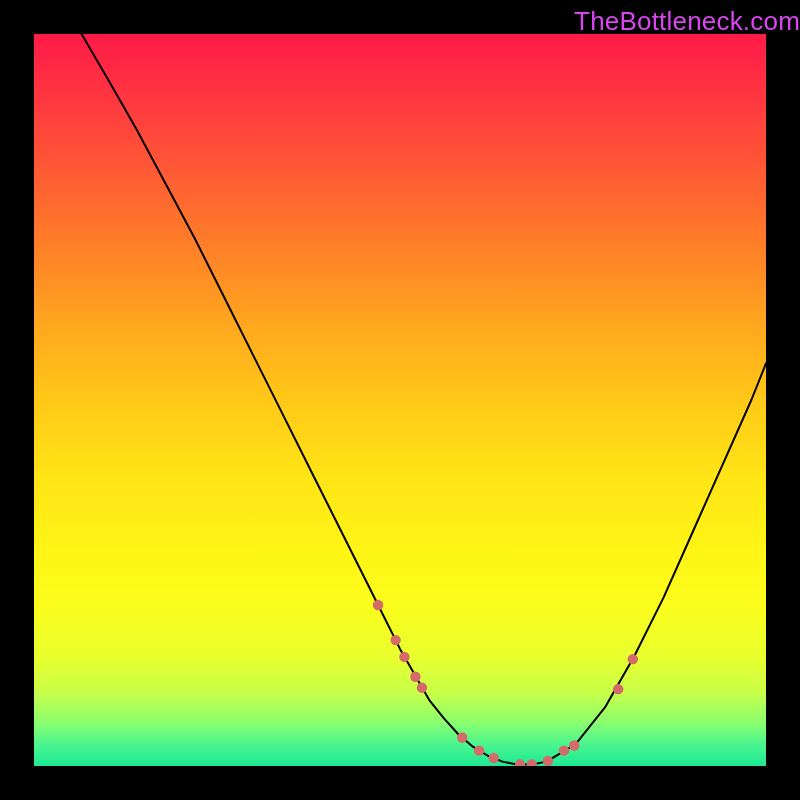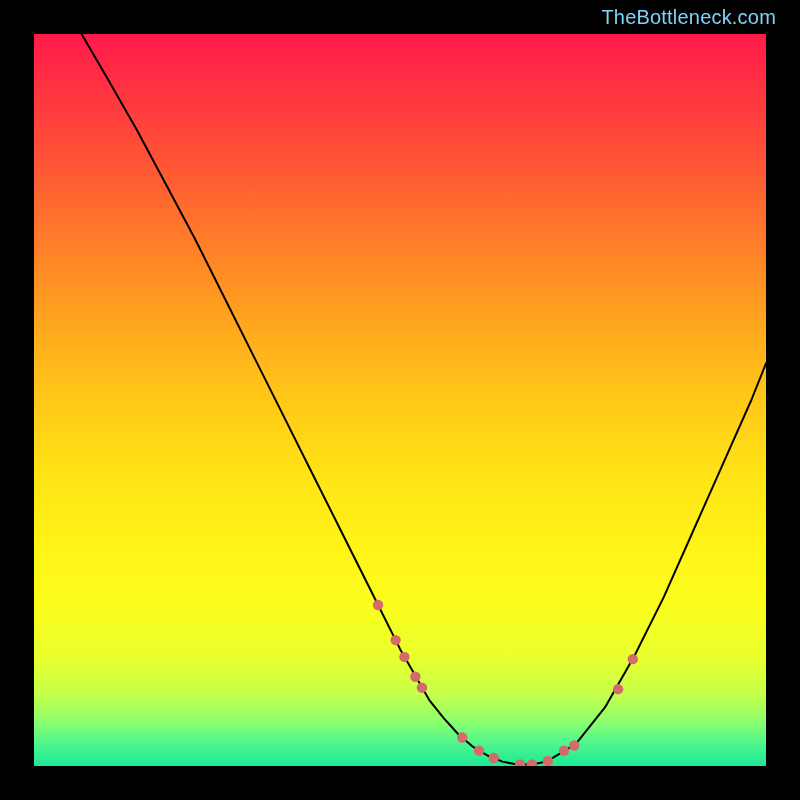--- a/index.html
+++ b/index.html
@@ -1,24 +1,24 @@
 <!DOCTYPE html>
 <html><head>
 <meta charset="utf-8">
 <style>
   * { margin: 0; padding: 0; box-sizing: border-box; }
   html, body { width: 800px; height: 800px; background: #000; overflow: hidden; }
   .container { position: relative; width: 800px; height: 800px; background: #000; }
   .watermark {
     position: absolute;
     top: 6px;
-    right: 24px;
+    right: 0;
     font-family: Arial, Helvetica, sans-serif;
-    font-size: 20px;
-    color: #7dd3fc;
+    font-size: 26px;
+    color: #d946ef;
     font-weight: 500;
     letter-spacing: 0.2px;
   }
   .plot {
     position: absolute;
     left: 34px;
     top: 34px;
     width: 732px;
     height: 732px;
   }

